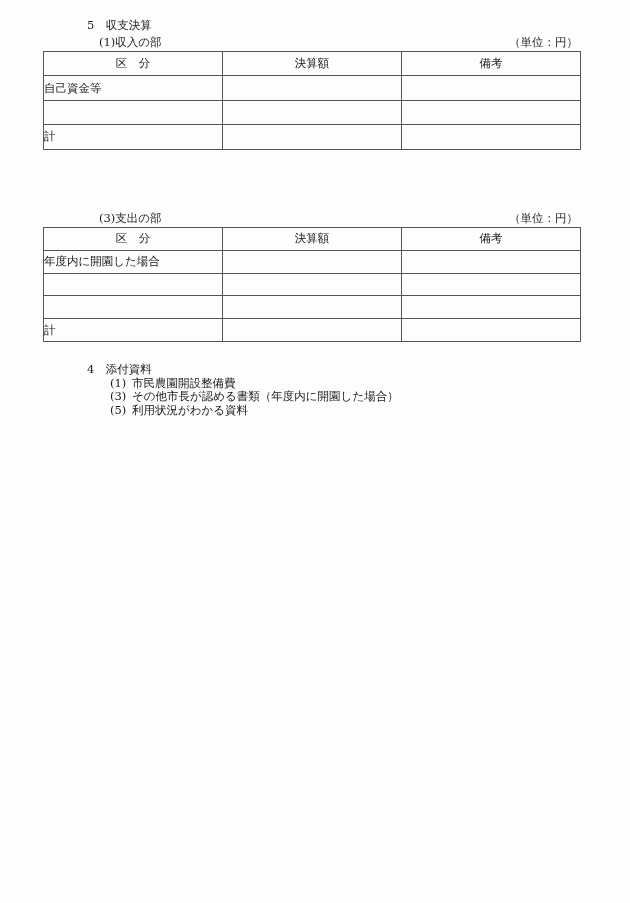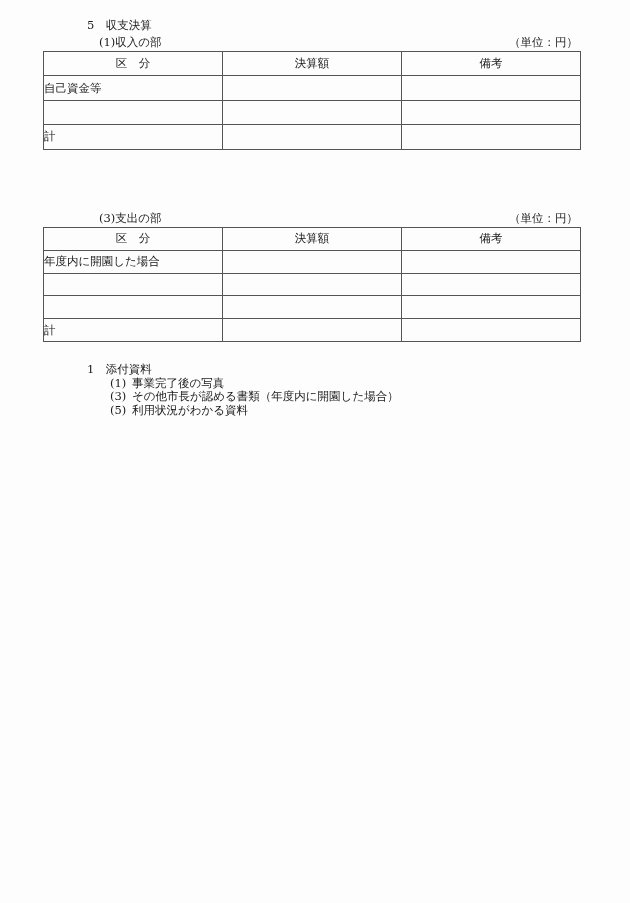--- a/index.html
+++ b/index.html
@@ -101,18 +101,18 @@
     <td></td>
   </tr>
   <tr>
     <td>計</td>
     <td></td>
     <td></td>
   </tr>
 </tbody>
   </table>
 
-<div class="abs heading" style="top:362px;">1　添付資料</div>
+<div class="abs heading" style="top:362px;">4　添付資料</div>
 <div class="abs list" style="top:377px;">
-  <div><span class="num">(1)</span><span>事業完了後の写真</span></div>
+  <div><span class="num">(1)</span><span>市民農園開設整備費</span></div>
   <div><span class="num">(3)</span><span>その他市長が認める書類（年度内に開園した場合）</span></div>
   <div><span class="num">(5)</span><span>利用状況がわかる資料</span></div>
 </div>
 
 </body></html>

